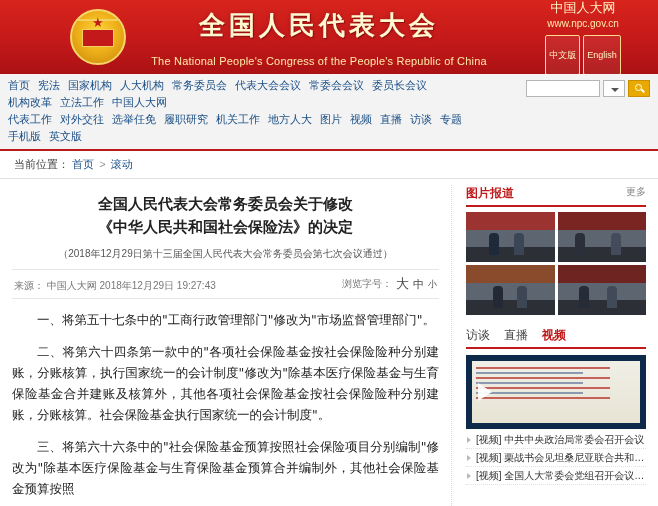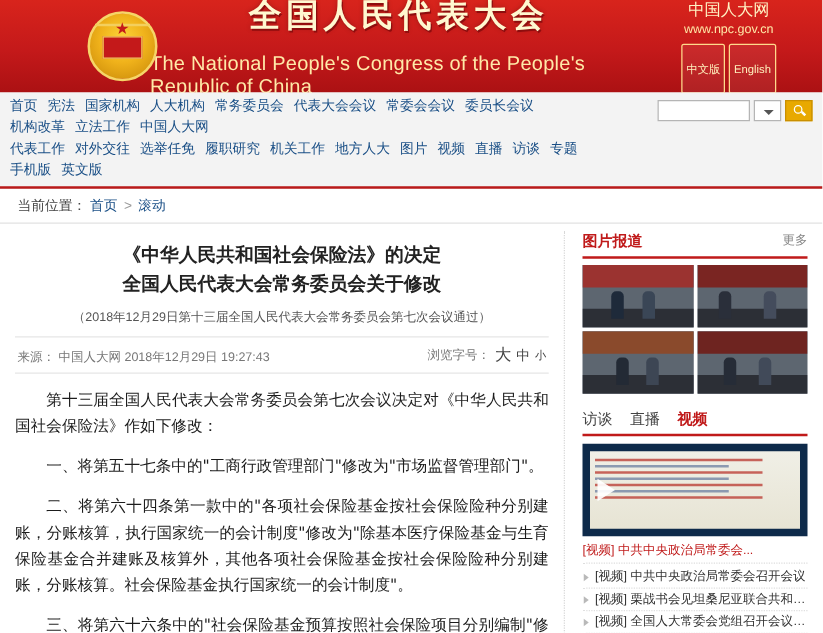--- a/index.html
+++ b/index.html
@@ -54,21 +54,21 @@
   .cn-title {
     font-family: "DejaVu Sans", sans-serif;
     font-size: 26px;
     font-weight: bold;
     letter-spacing: 4px;
     color: #fff8d0;
     text-shadow: 1px 1px 0 #8e0d0e, 0 0 4px rgba(0,0,0,.25);
     line-height: 34px;
   }
   .en-title {
-    font-size: 16px;
+    font-size: 11px;
     color: #ffe9a8;
     margin-top: 13px;
     letter-spacing: .2px;
   }
   .right-block {
     flex: 0 0 130px;
     color: #ffe9a8;
     font-size: 11px;
     text-align: center;
     line-height: 16px;
@@ -321,41 +321,40 @@
     <span>当前位置：</span>
     <a>首页</a>
     <span class="sep">&gt;</span>
     <a>滚动</a>
   </div>
 
   <div class="content">
 
     <div class="article">
       <div class="art-title">
+        <div>全国人民代表大会常务委员会关于修改</div>
         <div>《中华人民共和国社会保险法》的决定</div>
-        <div>全国人民代表大会常务委员会关于修改</div>
       </div>
       <div class="art-subnote">（2018年12月29日第十三届全国人民代表大会常务委员会第七次会议通过）</div>
 
       <div class="meta-bar">
         <div class="meta-left">
           <span>来源：</span>
           <span>中国人大网</span>
           <span>2018年12月29日 19:27:43</span>
         </div>
         <div class="meta-right">
           <span>浏览字号：</span>
           <span class="sz big">大</span>
           <span class="sz mid">中</span>
           <span class="sz small">小</span>
         </div>
       </div>
 
       <div class="art-body">
-        <p>第十三届全国人民代表大会常务委员会第七次会议决定对《中华人民共和国社会保险法》作如下修改：</p>
         <p>一、将第五十七条中的"工商行政管理部门"修改为"市场监督管理部门"。</p>
         <p>二、将第六十四条第一款中的"各项社会保险基金按社会保险险种分别建账，分账核算，执行国家统一的会计制度"修改为"除基本医疗保险基金与生育保险基金合并建账及核算外，其他各项社会保险基金按社会保险险种分别建账，分账核算。社会保险基金执行国家统一的会计制度"。</p>
         <p>三、将第六十六条中的"社会保险基金预算按照社会保险项目分别编制"修改为"除基本医疗保险基金与生育保险基金预算合并编制外，其他社会保险基金预算按照</p>
       </div>
     </div>
 
     <div class="sidebar">
       <div class="side-head">
         <span class="t">图片报道</span>
         <span class="more">更多</span>
@@ -400,21 +399,20 @@
             <i></i>
             <i></i>
             <i></i>
             <i></i>
             <i></i>
             <i></i>
             <i></i>
           </div>
         <div class="play"></div>
       </div>
-      <div class="vcap">[视频] 中共中央政治局常委会...</div>
 
       <div class="vlist">
         <div class="vitem">[视频] 中共中央政治局常委会召开会议</div>
         <div class="vitem">[视频] 栗战书会见坦桑尼亚联合共和国...</div>
         <div class="vitem">[视频] 全国人大常委会党组召开会议学...</div>
 
       </div>
     </div>
 
   </div>

